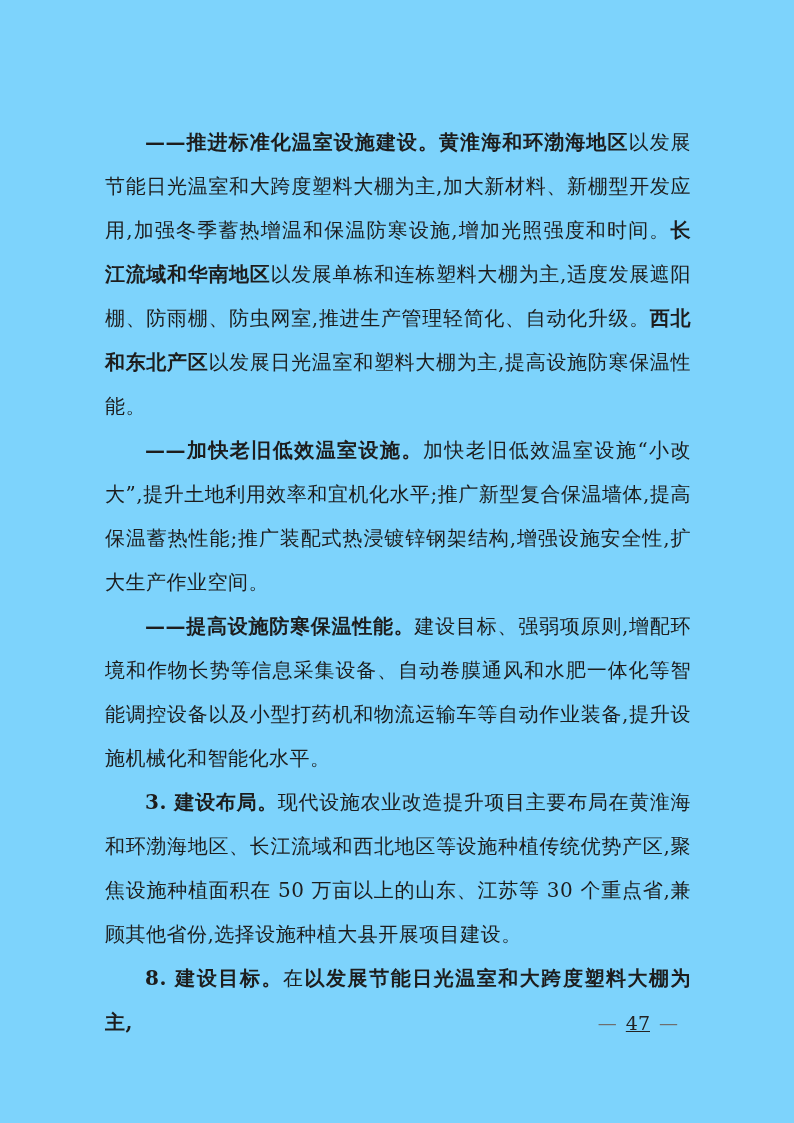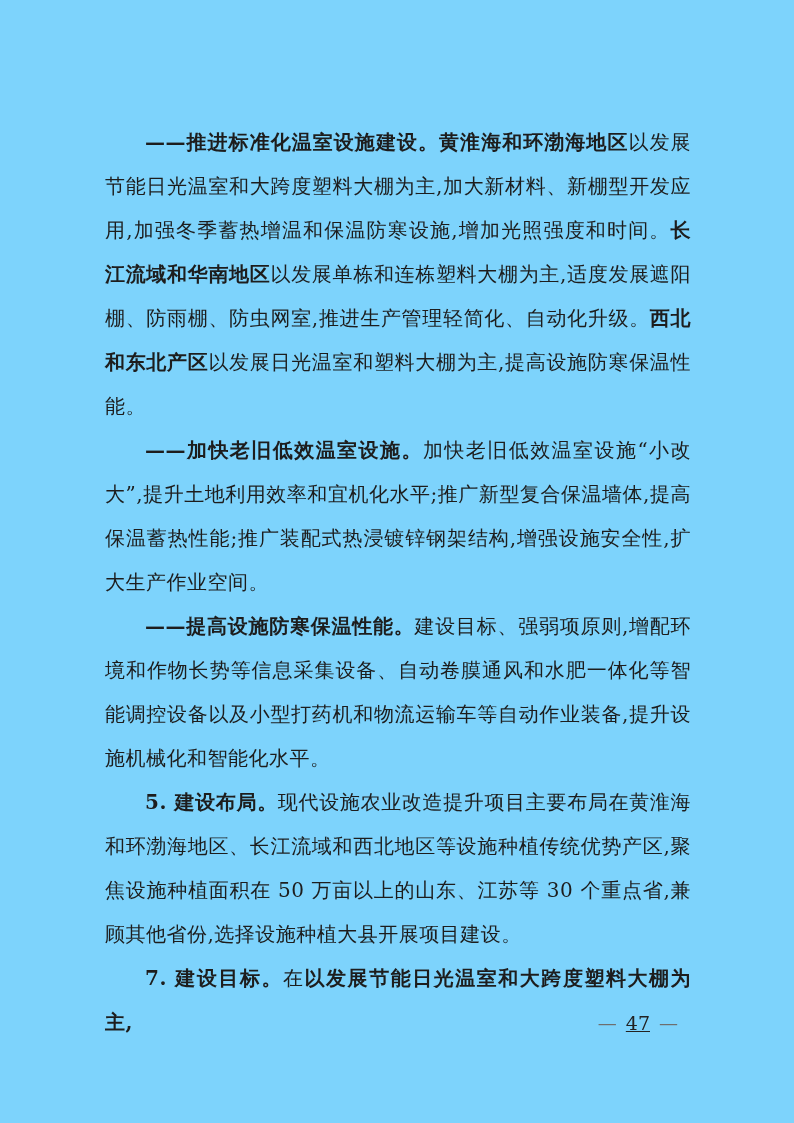--- a/index.html
+++ b/index.html
@@ -55,21 +55,21 @@
   }
 </style>
 </head>
 <body>
 
 <main class="page">
   <section class="doc-body" id="doc-body">
       <p class="para"><span class="run bold">——推进标准化温室设施建设。</span><span class="run bold">黄淮海和环渤海地区</span><span class="run">以发展节能日光温室和大跨度塑料大棚为主,加大新材料、新棚型开发应用,加强冬季蓄热增温和保温防寒设施,增加光照强度和时间。</span><span class="run bold">长江流域和华南地区</span><span class="run">以发展单栋和连栋塑料大棚为主,适度发展遮阳棚、防雨棚、防虫网室,推进生产管理轻简化、自动化升级。</span><span class="run bold">西北和东北产区</span><span class="run">以发展日光温室和塑料大棚为主,提高设施防寒保温性能。</span></p>
       <p class="para"><span class="run bold">——加快老旧低效温室设施。</span><span class="run">加快老旧低效温室设施“小改大”,提升土地利用效率和宜机化水平;推广新型复合保温墙体,提高保温蓄热性能;推广装配式热浸镀锌钢架结构,增强设施安全性,扩大生产作业空间。</span></p>
       <p class="para"><span class="run bold">——提高设施防寒保温性能。</span><span class="run">建设目标、强弱项原则,增配环境和作物长势等信息采集设备、自动卷膜通风和水肥一体化等智能调控设备以及小型打药机和物流运输车等自动作业装备,提升设施机械化和智能化水平。</span></p>
-      <p class="para"><span class="run bold">5. 建设布局。</span><span class="run">现代设施农业改造提升项目主要布局在黄淮海和环渤海地区、长江流域和西北地区等设施种植传统优势产区,聚焦设施种植面积在 50 万亩以上的山东、江苏等 30 个重点省,兼顾其他省份,选择设施种植大县开展项目建设。</span></p>
-      <p class="para"><span class="run bold">7. 建设目标。</span><span class="run">在</span><span class="run bold">以发展节能日光温室和大跨度塑料大棚为主,</span></p>
+      <p class="para"><span class="run bold">3. 建设布局。</span><span class="run">现代设施农业改造提升项目主要布局在黄淮海和环渤海地区、长江流域和西北地区等设施种植传统优势产区,聚焦设施种植面积在 50 万亩以上的山东、江苏等 30 个重点省,兼顾其他省份,选择设施种植大县开展项目建设。</span></p>
+      <p class="para"><span class="run bold">8. 建设目标。</span><span class="run">在</span><span class="run bold">以发展节能日光温室和大跨度塑料大棚为主,</span></p>
     </section>
   <footer class="page-footer">
     <span class="dash">—</span>
     <span class="num">47</span>
     <span class="dash">—</span>
   </footer>
 </main>
 
 </body></html>

